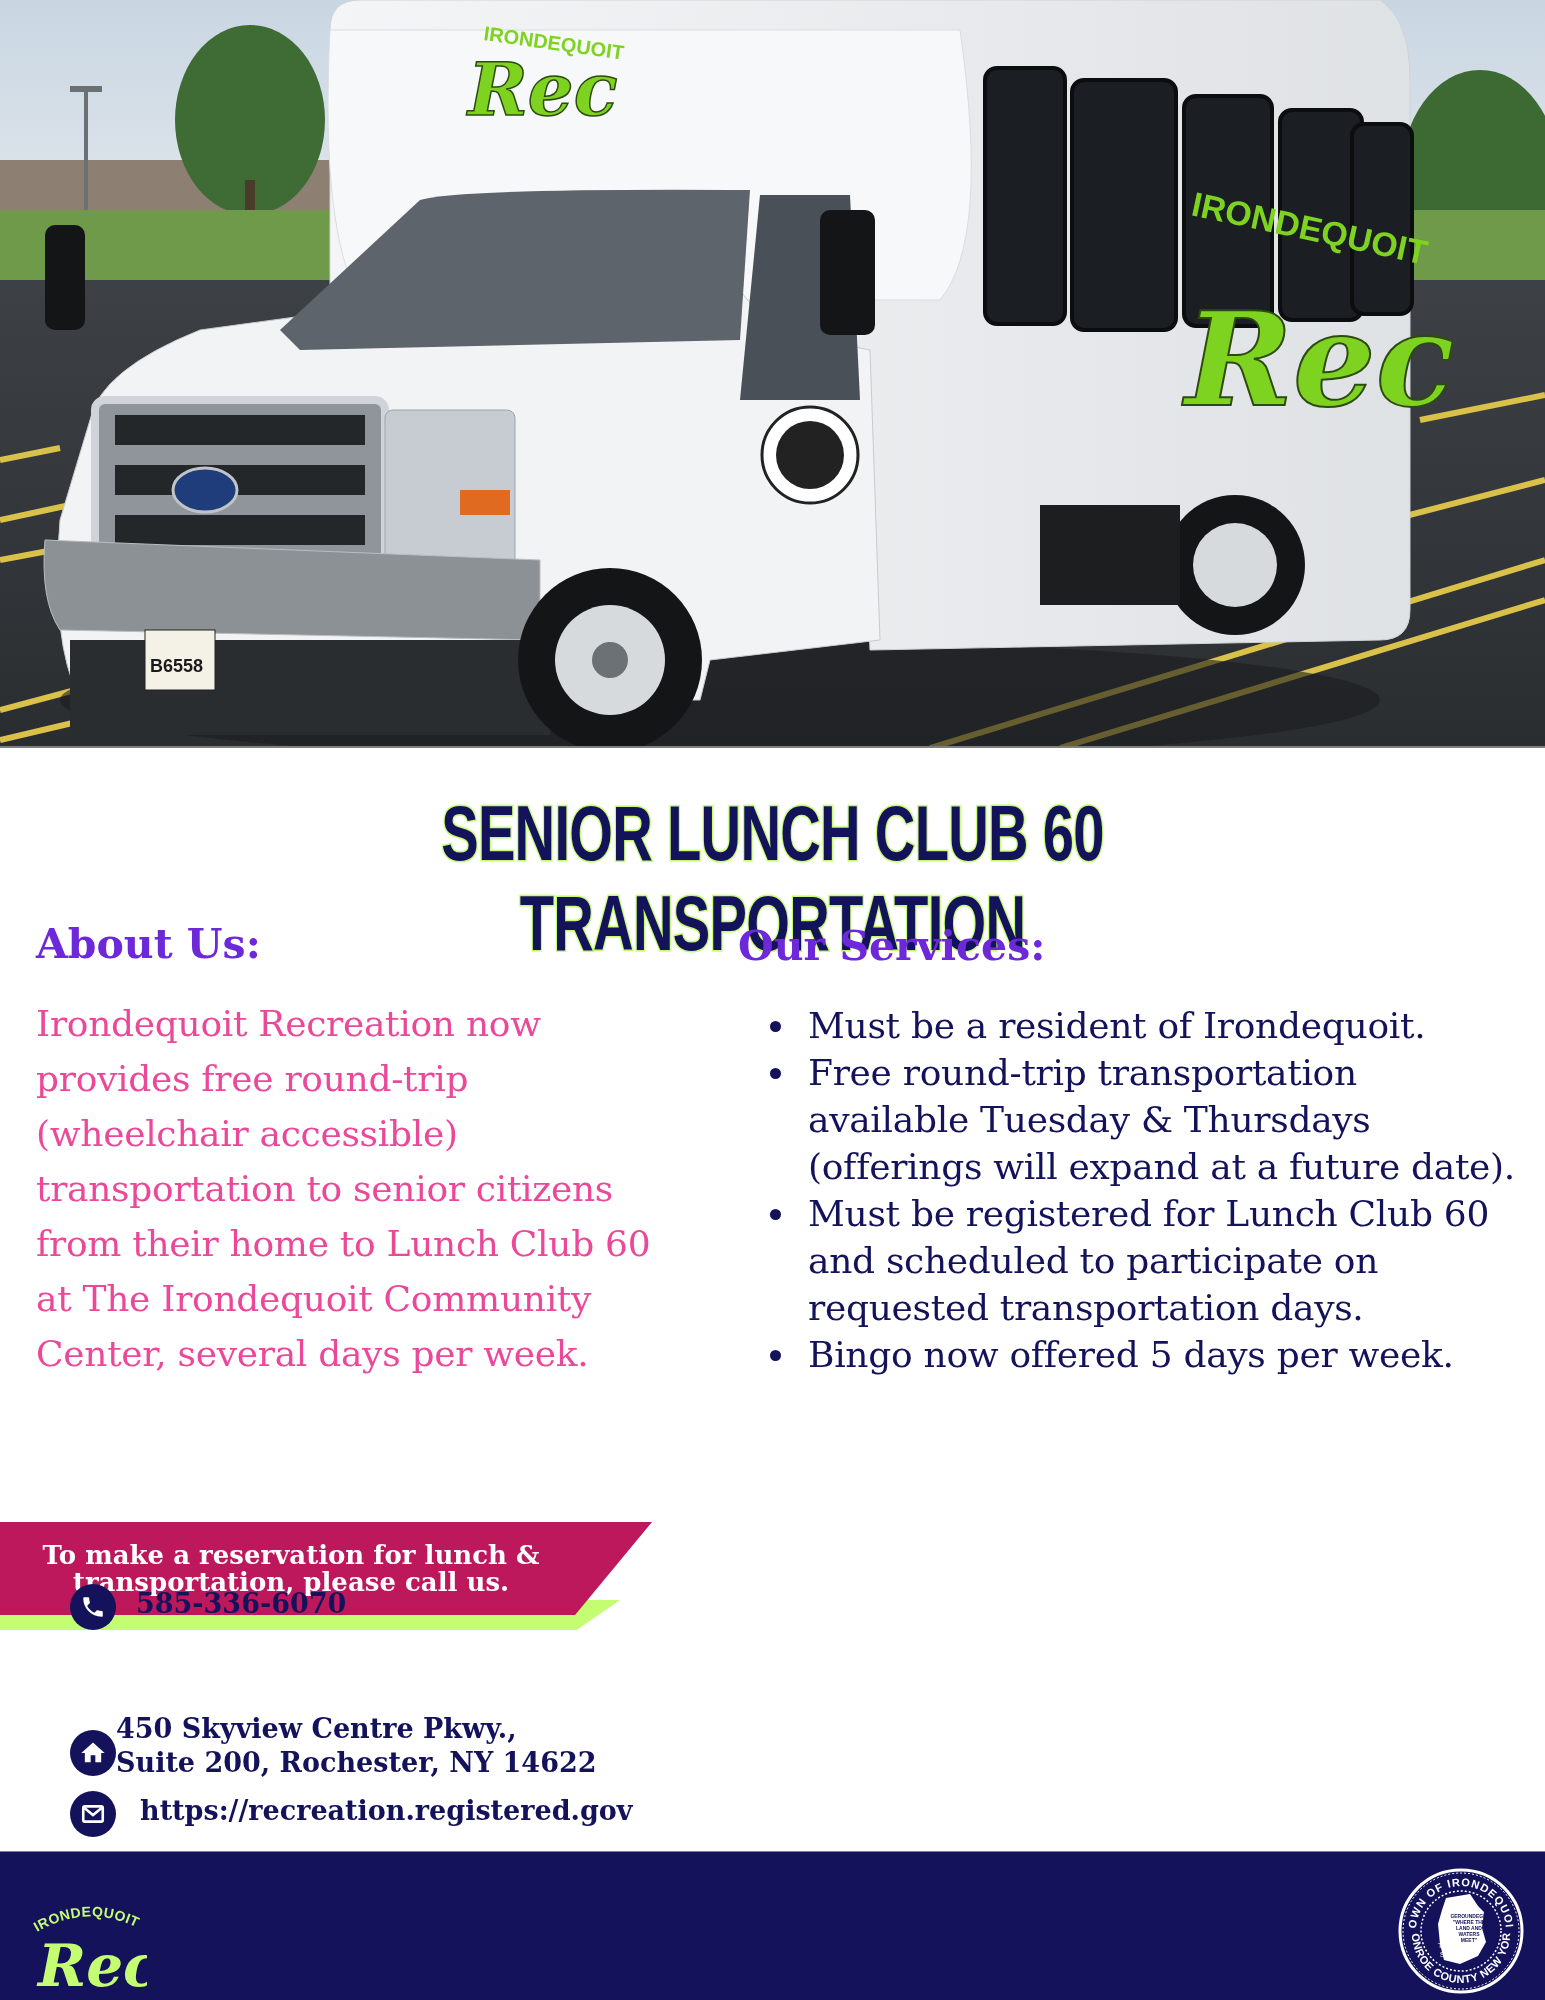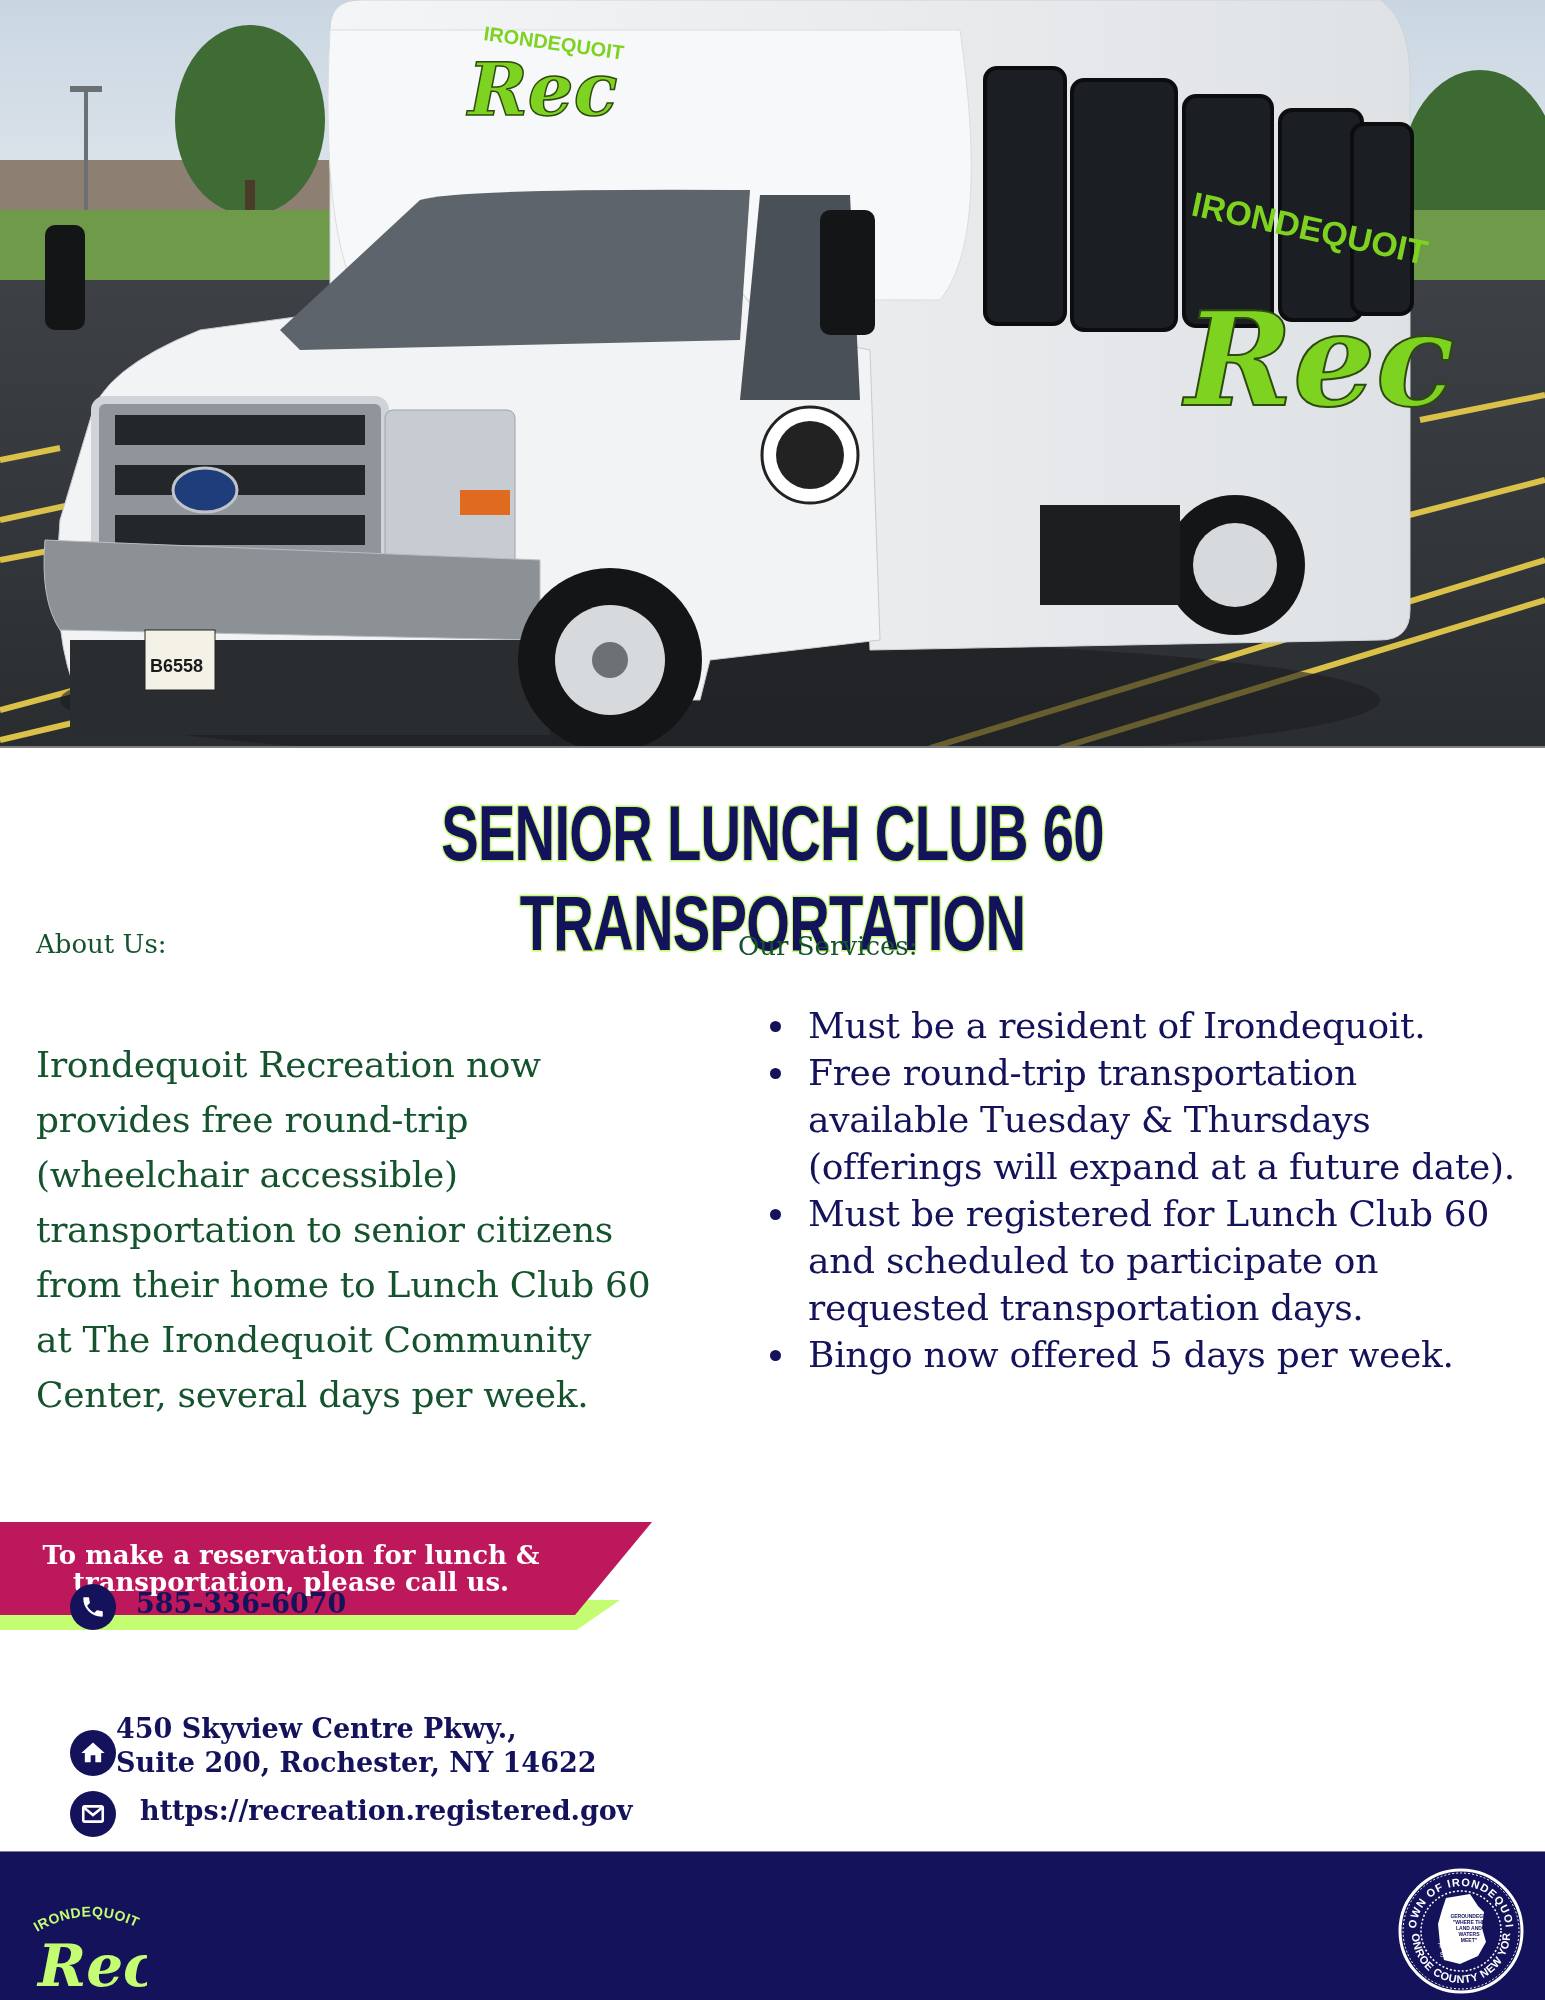--- a/index.html
+++ b/index.html
@@ -16,27 +16,27 @@
     font-family: "Liberation Sans", sans-serif; font-weight: 700;
     font-size: 78px; letter-spacing: -1px; line-height: 90px;
     color: #13125b;
     transform: scaleX(0.72);
     -webkit-text-stroke: 3px #c4fc72;
     paint-order: stroke fill;
     text-shadow: 0 0 2px #c4fc72, 0 0 3px #c4fc72;
   }
 
   
-  .h2 { position: absolute; font-weight: 400; font-size: 26px; line-height: 52px; color: #14532d; }
+  .h2 { position: absolute; font-weight: 700; font-size: 41px; line-height: 52px; color: #6d28d9; }
   .about-h { left: 36px; top: 918px; }
   .services-h { left: 738px; top: 920px; }
 
   .about-body {
-    position: absolute; left: 36px; top: 1037px; width: 640px;
-    font-size: 36px; line-height: 55px; color: #14532d; letter-spacing: -0.3px;
+    position: absolute; left: 36px; top: 996px; width: 640px;
+    font-size: 36px; line-height: 55px; color: #ec4899; letter-spacing: -0.3px;
   }
 
   .services-list {
     position: absolute; left: 740px; top: 1002px; width: 780px;
     list-style: none; font-size: 36px; line-height: 47px; color: #13125b; letter-spacing: -0.3px;
   }
   .services-list li { position: relative; padding-left: 68px; }
   .services-list li .bullet {
     position: absolute; left: 30px; top: 19px; width: 11px; height: 11px; border-radius: 50%;
     background: #13125b;

